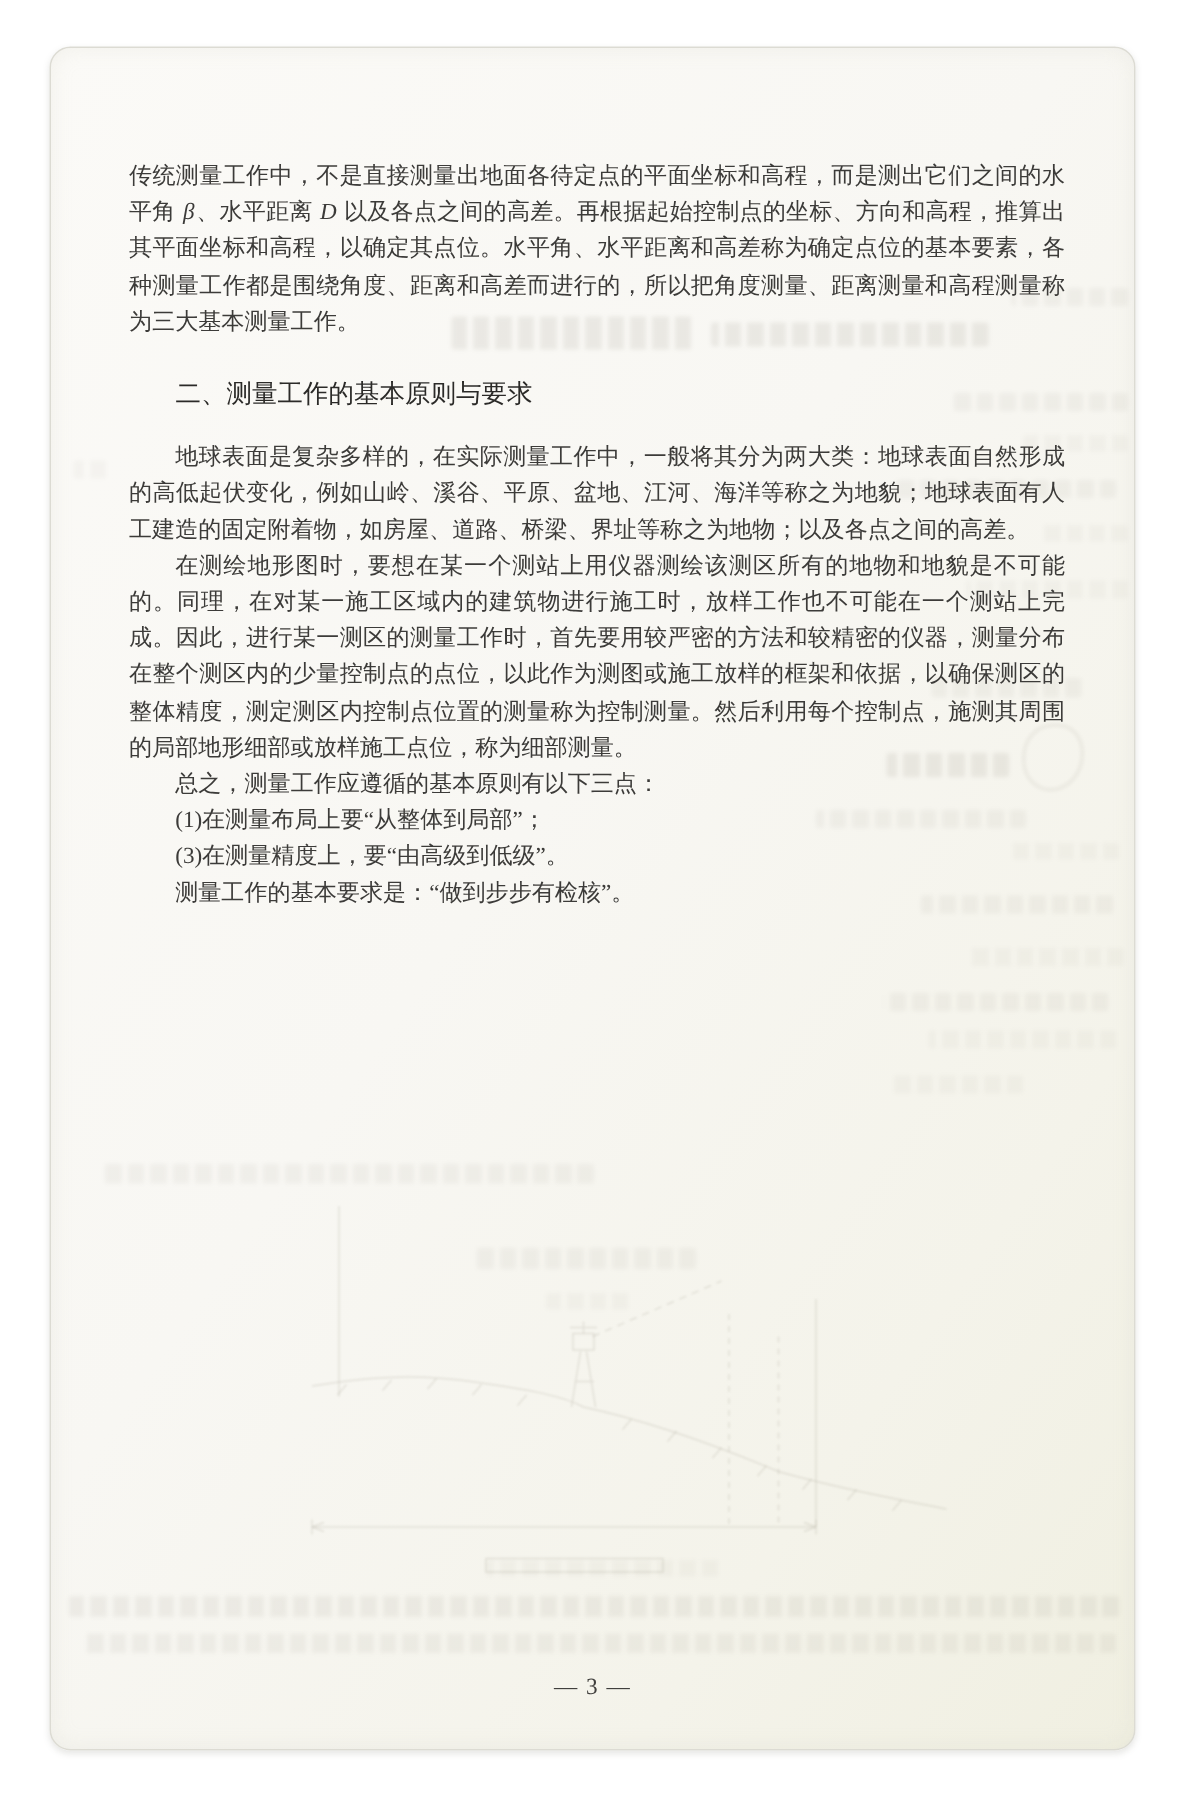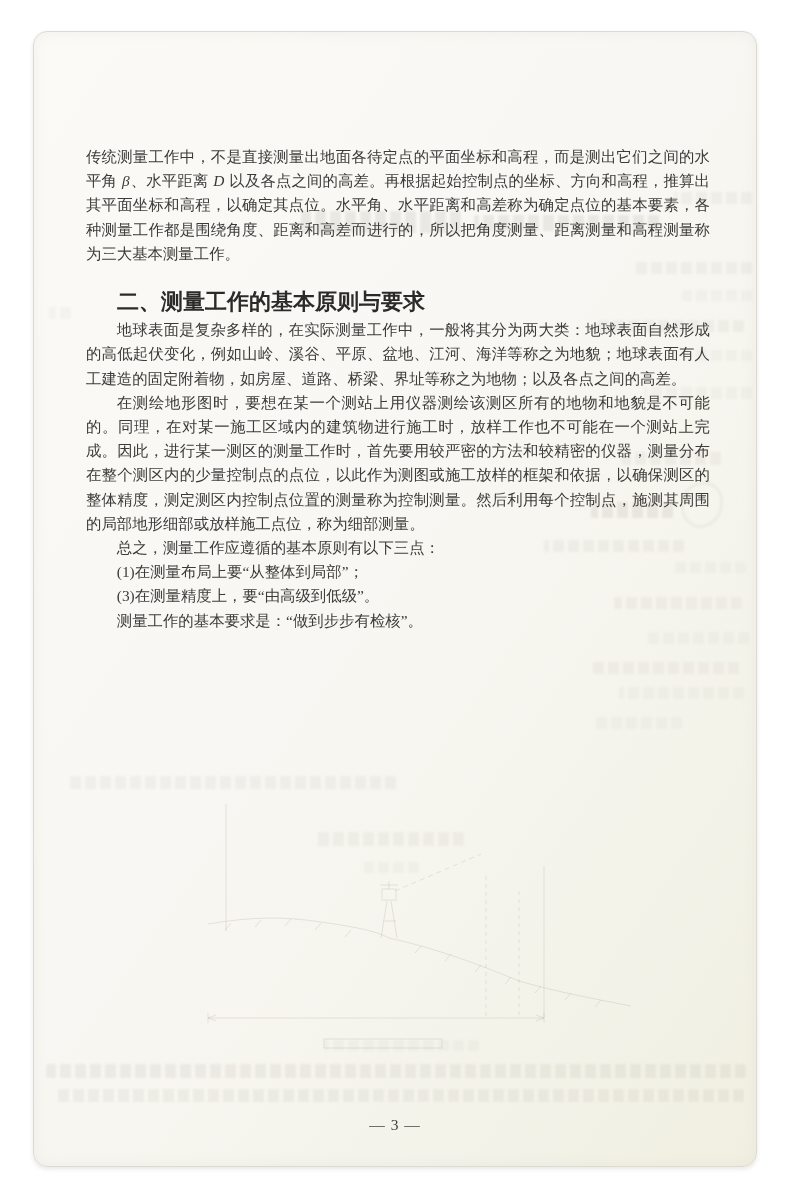--- a/index.html
+++ b/index.html
@@ -49,28 +49,28 @@
   .content {
     position: relative;
     z-index: 1;
     padding: 74px 46px 0 52px;
     font-size: 15.4px;
     line-height: 24.2px;
     color: #3c3b39;
     text-align: justify;
   }
   .para { text-indent: 2em; }
-  .para.no-indent { text-indent: 0; margin-top: 39px; }
+  .para.no-indent { text-indent: 0; }
   .var { font-style: italic; font-family: "Liberation Serif", "DejaVu Serif", serif; padding: 0 1px; }
   h2.section-heading {
     font-family: "Liberation Sans", "DejaVu Sans", sans-serif;
-    font-weight: bold;
-    font-size: 22px;
+    font-weight: normal;
+    font-size: 17px;
     color: #2b2a28;
-    margin: 24px 0 4px 31px;
+    margin: 24px 0 18px 31px;
     text-align: left;
   }
   .page-number {
     position: absolute;
     left: 0; right: 0;
     top: 1084px;
     text-align: center;
     z-index: 1;
     font-size: 15.5px;
     color: #403f3d;

